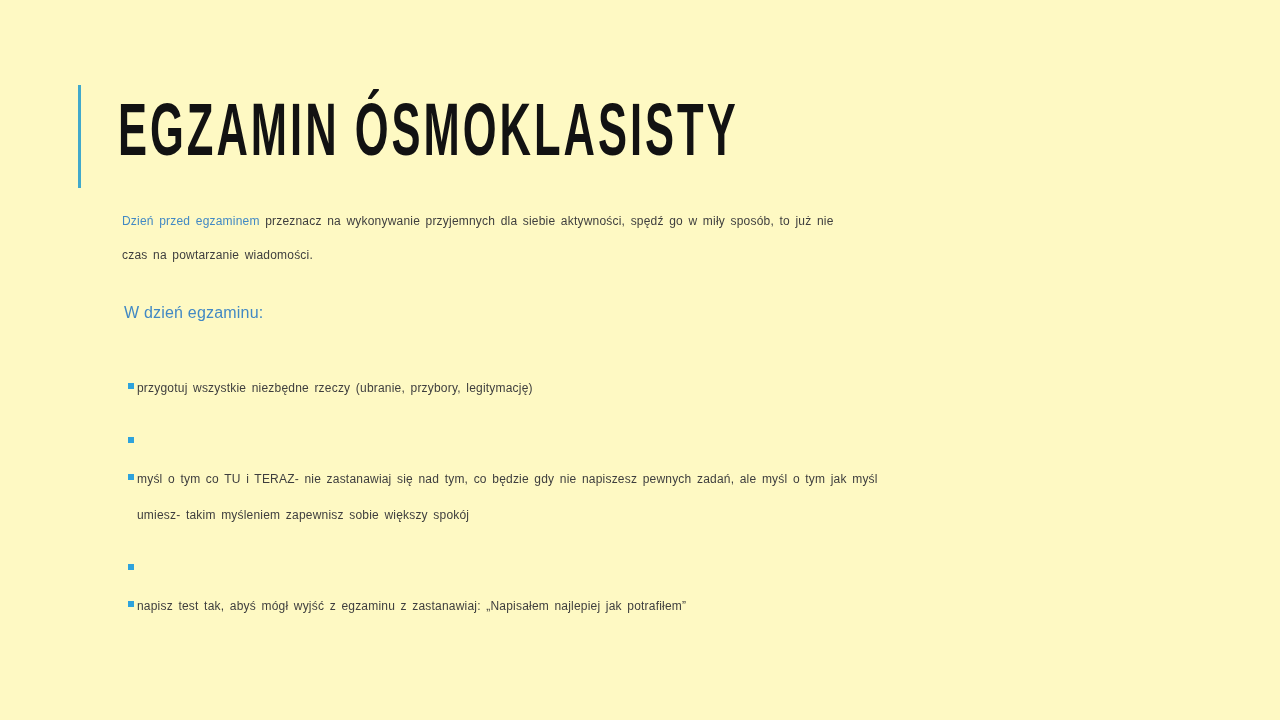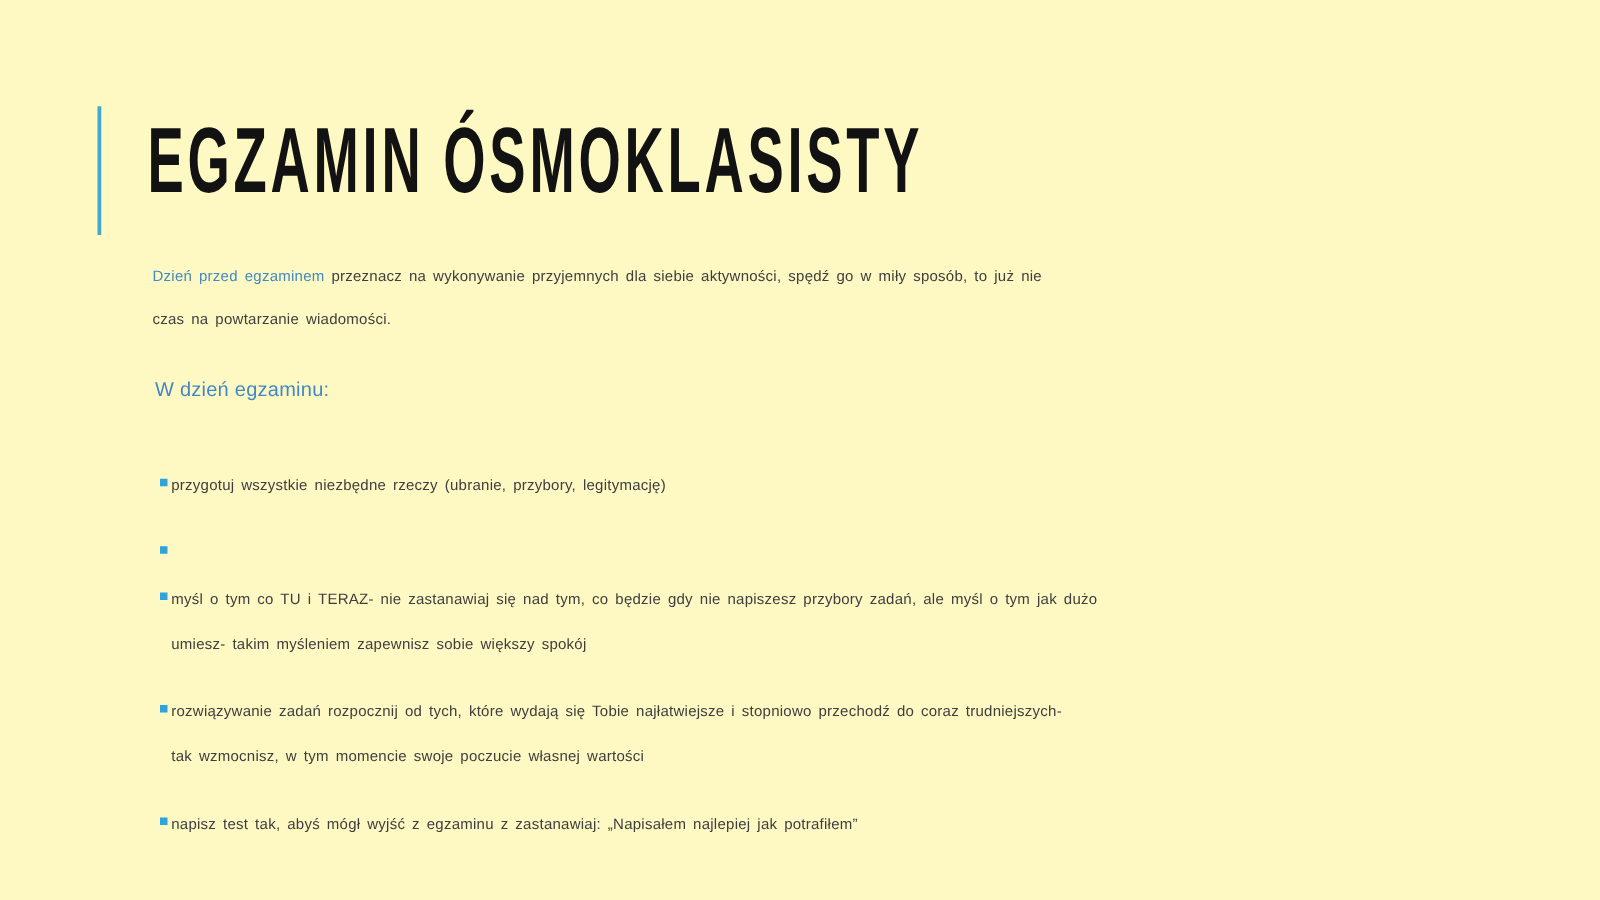--- a/index.html
+++ b/index.html
@@ -92,27 +92,25 @@
   <ul class="bullet-list">
     <li>
       <span class="bullet-marker"></span>
       <span class="body-text prewrap">przygotuj wszystkie niezbędne rzeczy (ubranie, przybory, legitymację)</span>
     </li>
     <li>
       <span class="bullet-marker"></span>
     </li>
     <li>
       <span class="bullet-marker"></span>
-      <span class="body-text prewrap">myśl o tym co TU i TERAZ- nie zastanawiaj się nad tym, co będzie gdy nie napiszesz przybory zadań, ale myśl o tym jak dużo
+      <span class="body-text prewrap">myśl o tym co TU i TERAZ- nie zastanawiaj się nad tym, co będzie gdy nie napiszesz pewnych zadań, ale myśl o tym jak myśl
 umiesz- takim myśleniem zapewnisz sobie większy spokój</span>
     </li>
     <li>
       <span class="bullet-marker"></span>
-      <span class="body-text prewrap">rozwiązywanie zadań rozpocznij od tych, które wydają się Tobie najłatwiejsze i stopniowo przechodź do coraz trudniejszych-
-tak wzmocnisz, w tym momencie swoje poczucie własnej wartości</span>
     </li>
     <li>
       <span class="bullet-marker"></span>
       <span class="body-text prewrap">napisz test tak, abyś mógł wyjść z egzaminu z zastanawiaj: „Napisałem najlepiej jak potrafiłem”</span>
     </li>
   </ul>
 
 </div>
 
 </body></html>

